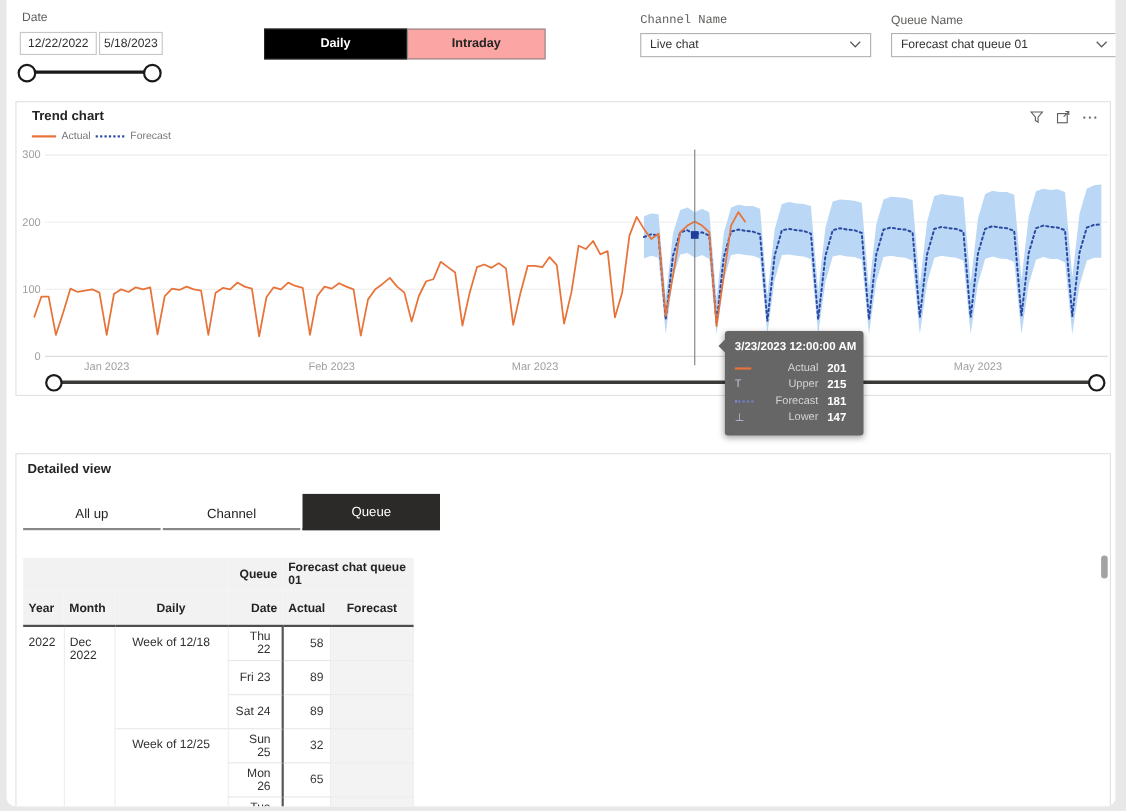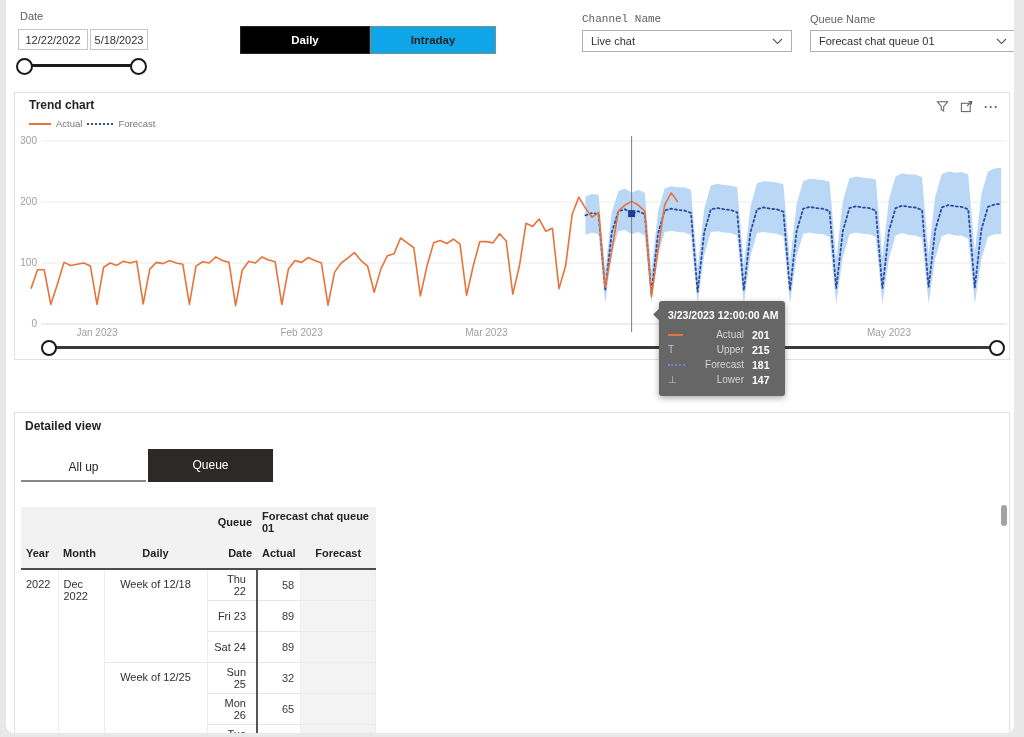--- a/index.html
+++ b/index.html
@@ -6,21 +6,21 @@
   html,body { width:1024px; height:737px; background:#e8e8e8; font-family:"Liberation Sans",sans-serif; overflow:hidden; }
   .canvas { position:absolute; left:6px; top:0; width:1008px; height:733px; background:#ffffff; border-radius:0 0 8px 8px; overflow:hidden; }
 
   
   .flabel { position:absolute; font-size:11px; color:#605e5c; }
   .date-input { position:absolute; height:21px; border:1px solid #c8c6c4; background:#fff; font-size:11px; color:#323130; text-align:center; font-family:"Liberation Sans",sans-serif; }
   .mini-track { position:absolute; height:3px; background:#1b1a19; border-radius:2px; }
   .slider-handle { position:absolute; width:16px; height:16px; border:2.5px solid #1b1a19; border-radius:50%; background:#fff; }
   .toggle-btn { position:absolute; height:28px; font-size:11.5px; font-weight:bold; border:1px solid #8a8886; display:flex; align-items:center; justify-content:center; cursor:pointer; }
   .toggle-btn.sel { background:#000000; color:#fff; border-color:#252423; }
-  .toggle-btn.unsel { background:#0ea5e9; color:#252423; }
+  .toggle-btn.unsel { background:#fca5a5; color:#252423; }
   .dropdown { position:absolute; height:22px; background:#fff; border:1px solid #b3b0ad; display:flex; align-items:center; padding:0 8px; font-size:11px; color:#323130; justify-content:space-between; }
 
   
   .panel { position:absolute; left:8px; width:996px; background:#fff; border:1px solid #e1e1e1; }
   .panel-title { position:absolute; left:14px; top:5px; font-size:12px; font-weight:bold; color:#252423; }
 
   
   .legend { position:absolute; left:14px; top:25px; display:flex; align-items:center; gap:5px; font-size:9.5px; color:#777; }
   .sw-line { width:22px; border-top:2px solid #e87339; }
   .sw-dots { width:26px; border-top:2px dotted #2b49a3; }
@@ -167,20 +167,21 @@
         <span class="tt-val">147</span>
       </div>
     </div>
   </section>
 
   <section class="panel" style="top:368px; height:364px;margin-top:44px;">
     <div class="panel-title" style="left:10px; top:6px;">Detailed view</div>
 
     <div class="tabs">
       <button class="tab">All up</button>
+      <button class="tab">Channel</button>
       <button class="tab sel">Queue</button>
     </div>
 
     <div class="table-wrap">
       <table class="matrix" id="detail-table">
           <colgroup>
             <col style="width: 37px;">
             <col style="width: 46px;">
             <col style="width: 103px;">
             <col style="width: 50px;">

